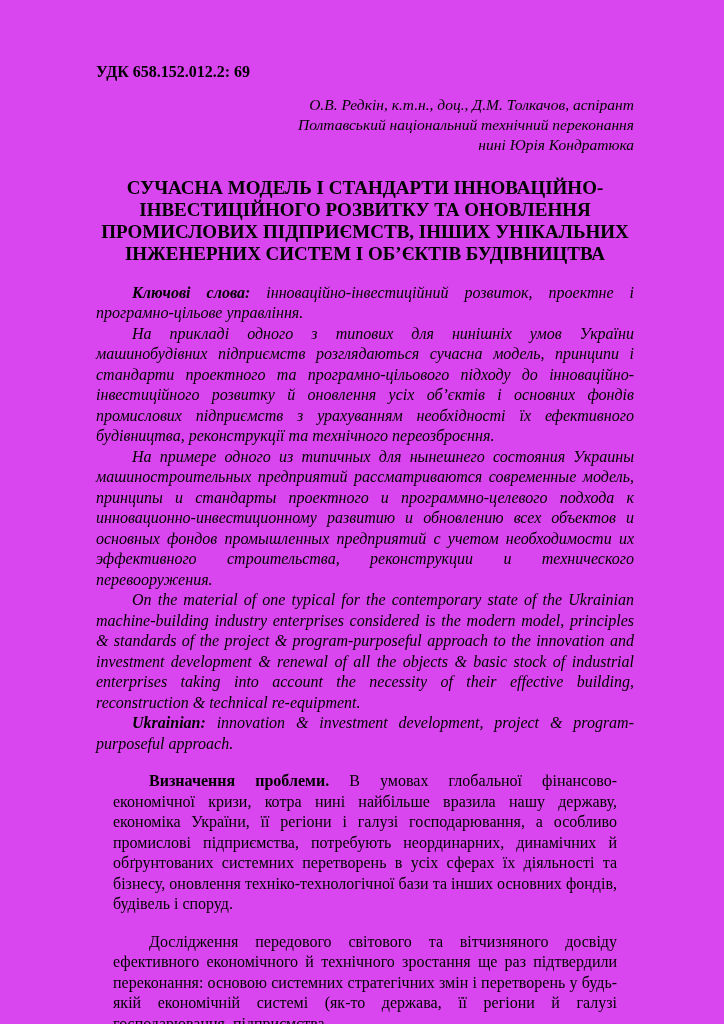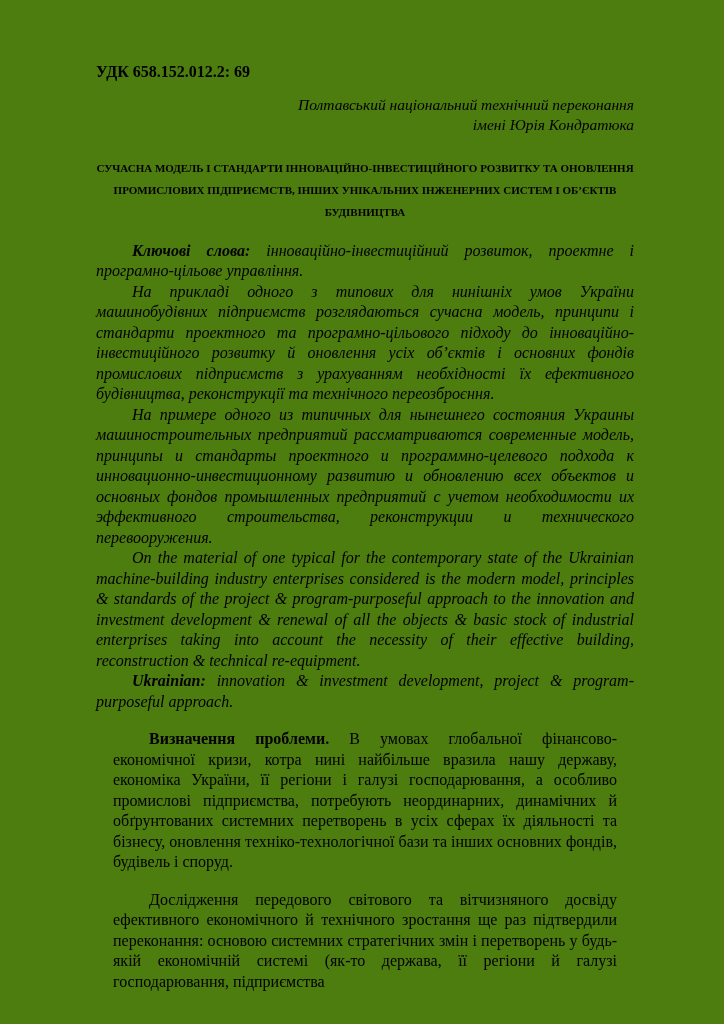--- a/index.html
+++ b/index.html
@@ -1,20 +1,20 @@
 <!DOCTYPE html>
 <html><head>
 <meta charset="utf-8">
 <style>
   * { box-sizing: border-box; }
   html, body { margin: 0; padding: 0; background: #ffffff; }
   .page {
     width: 724px;
     height: 1024px;
-    background: #4d7c0f;
+    background: #d946ef;
     color: #000000;
     font-family: "Liberation Serif", serif;
     font-size: 16px;
     line-height: 20.5px;
     padding: 62px 90px 20px 96px;
     overflow: hidden;
   }
   .udc {
     margin: 0 0 12px 0;
     font-weight: bold;
@@ -22,21 +22,21 @@
   .authors {
     text-align: right;
     font-style: italic;
     font-size: 15.5px;
     line-height: 20px;
   }
   .authors p { margin: 0; }
   .title {
     margin: 22px 0 18px 0;
     text-align: center;
-    font-size: 11px;
+    font-size: 19px;
     font-weight: bold;
     line-height: 22px;
   }
   .abstract p {
     margin: 0;
     font-style: italic;
     text-align: justify;
     text-indent: 36px;
   }
   .kw-label { font-weight: bold; }
@@ -49,22 +49,23 @@
   .lead { font-weight: bold; }
 </style>
 </head>
 <body>
 
 <div class="page">
 
   <p class="udc">УДК 658.152.012.2: 69</p>
 
   <div class="authors">
+    <p>О.В. Редкін, к.т.н., доц., Д.М. Толкачов, аспірант</p>
     <p>Полтавський національний технічний переконання</p>
-    <p>імені Юрія Кондратюка</p>
+    <p>нині Юрія Кондратюка</p>
   </div>
 
   <h1 class="title">СУЧАСНА МОДЕЛЬ І СТАНДАРТИ ІННОВАЦІЙНО-ІНВЕСТИЦІЙНОГО РОЗВИТКУ ТА ОНОВЛЕННЯ ПРОМИСЛОВИХ ПІДПРИЄМСТВ, ІНШИХ УНІКАЛЬНИХ ІНЖЕНЕРНИХ СИСТЕМ І ОБ’ЄКТІВ БУДІВНИЦТВА</h1>
 
   <div class="abstract">
     <p><span class="kw-label">Ключові слова:</span> <span>інноваційно-інвестиційний розвиток, проектне і програмно-цільове управління.</span></p>
     <p>На прикладі одного з типових для нинішніх умов України машинобудівних підприємств розглядаються сучасна модель, принципи і стандарти проектного та програмно-цільового підходу до інноваційно-інвестиційного розвитку й оновлення усіх об’єктів і основних фондів промислових підприємств з урахуванням необхідності їх ефективного будівництва, реконструкції та технічного переозброєння.</p>
     <p>На примере одного из типичных для нынешнего состояния Украины машиностроительных предприятий рассматриваются современные модель, принципы и стандарты проектного и программно-целевого подхода к инновационно-инвестиционному развитию и обновлению всех объектов и основных фондов промышленных предприятий с учетом необходимости их эффективного строительства, реконструкции и технического перевооружения.</p>
     <p>On the material of one typical for the contemporary state of the Ukrainian machine-building industry enterprises considered is the modern model, principles &amp; standards of the project &amp; program-purposeful approach to the innovation and investment development &amp; renewal of all the objects &amp; basic stock of industrial enterprises taking into account the necessity of their effective building, reconstruction &amp; technical re-equipment.</p>
     <p><span class="kw-label">Ukrainian:</span> <span>innovation &amp; investment development, project &amp; program-purposeful approach.</span></p>

